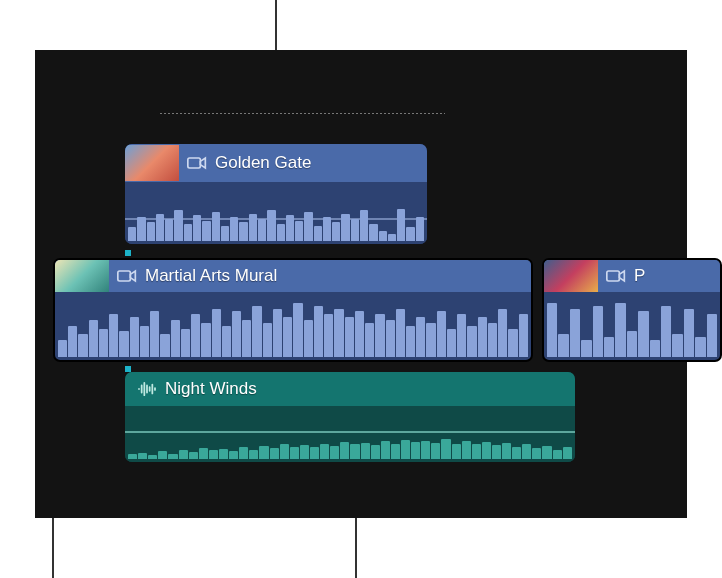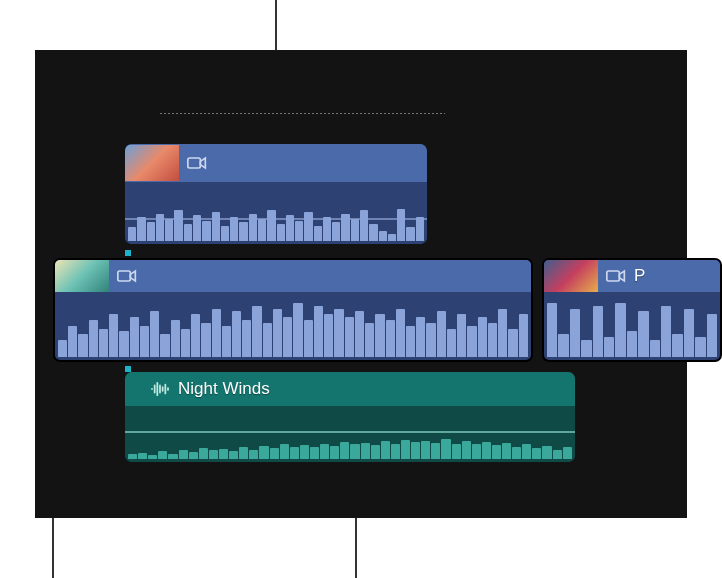--- a/index.html
+++ b/index.html
@@ -61,21 +61,21 @@
   .clip.video .wave-area { flex:1; position:relative; background:#2d4272; }
 
   .clip.video2 { background: #2d4272; border:2px solid #000; }
   .clip.video2 .header { background: #4a6aa9; flex:0 0 32px; }
 
   .thumb { width: 54px; height: 36px; background: linear-gradient(135deg,#6da0d6,#e9896a,#c24e3f); border-radius:3px 0 0 0; flex:0 0 54px; }
   .thumb.mural { background: linear-gradient(135deg,#f2e6b5,#6cc2b5,#2e7f78); }
   .thumb.parade { background: linear-gradient(135deg,#3a5f8f,#c43f5f,#e9b24a); }
 
   .clip.audio { background: #0f4d4c; }
-  .clip.audio .header { background: #14756f; flex:0 0 34px; padding-left:25px; }
+  .clip.audio .header { background: #14756f; flex:0 0 34px; padding-left:12px; }
   .clip.audio .wave-area { flex:1; position:relative; background:#0f4a47; }
   .clip.audio .level-line { position:absolute; left:0; right:0; top:45%; height:2px; background:#7fcfc2; opacity:.7; }
 
   .icon { width:20px; height:18px; flex:0 0 20px; display:flex; align-items:center; justify-content:center; }
   .label { text-shadow: 0 1px 1px rgba(0,0,0,.4); }
 
   
   .wave {
     position:absolute; left:0; right:0; bottom:0; height:60%;
     display:flex; align-items:flex-end; gap:1px; padding:0 3px 3px;
@@ -106,20 +106,21 @@
 
   <div class="clip video" style="left:90px; top:94px; width:302px; height:100px;">
     <div class="header">
       <div class="thumb"></div>
       <div class="icon">
         <svg viewBox="0 0 24 18" width="20" height="16" fill="none" stroke="#cdd8ef" stroke-width="2">
           <rect x="1" y="3" width="15" height="12" rx="2"></rect>
           <path d="M16 7 L22 3 V15 L16 11 Z"></path>
         </svg>
       </div>
+      <span class="label">Golden Gate</span>
     </div>
     <div class="wave-area">
       <div class="level-line"></div>
       <div class="wave" style="color:#8aa3d9;">
         <i style="height:40%"></i>
           <i style="height:70%"></i>
           <i style="height:55%"></i>
           <i style="height:80%"></i>
           <i style="height:65%"></i>
           <i style="height:90%"></i>
@@ -156,20 +157,21 @@
 
   <div class="clip video2" style="left:18px; top:208px; width:480px; height:104px;">
     <div class="header">
       <div class="thumb mural"></div>
       <div class="icon">
         <svg viewBox="0 0 24 18" width="20" height="16" fill="none" stroke="#cdd8ef" stroke-width="2">
           <rect x="1" y="3" width="15" height="12" rx="2"></rect>
           <path d="M16 7 L22 3 V15 L16 11 Z"></path>
         </svg>
       </div>
+      <span class="label">Martial Arts Mural</span>
     </div>
     <div class="wave-area">
       <div class="level-line"></div>
       <div class="wave" style="color:#8aa3d9;">
         <i style="height:30%"></i>
           <i style="height:55%"></i>
           <i style="height:40%"></i>
           <i style="height:65%"></i>
           <i style="height:50%"></i>
           <i style="height:75%"></i>

